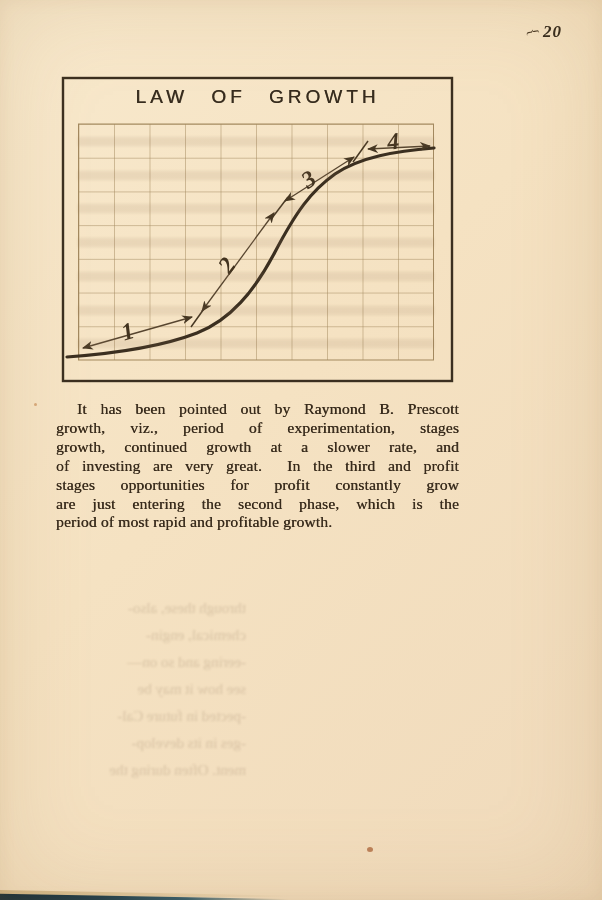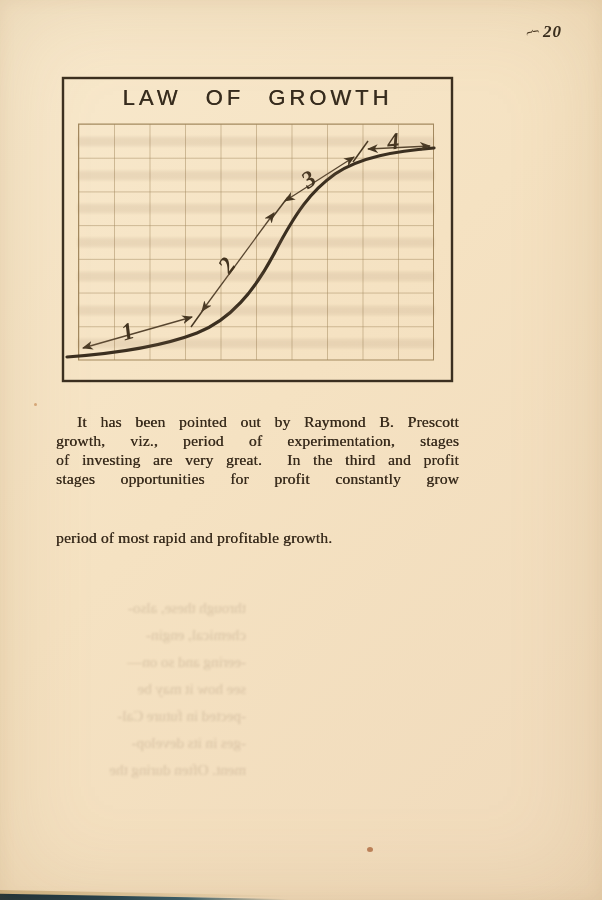--- a/index.html
+++ b/index.html
@@ -12,37 +12,37 @@
 
   
   .page-no{position:absolute;top:22px;right:40px;color:#32281b;
     font:bold italic 17px "Liberation Serif",serif;letter-spacing:1px;}
   .ink-mark{display:inline-block;transform:rotate(78deg) translateY(-1px);
     font:400 15px "Liberation Serif",serif;color:#4a3a26;margin-right:7px;}
 
   
   .figure{position:absolute;left:61px;top:76px;width:393px;height:308px;}
   .fig-title{position:absolute;left:0;right:0;top:11px;text-align:center;
-    font-family:"Liberation Sans",sans-serif;font-size:22px;line-height:1;
+    font-family:"Liberation Sans",sans-serif;font-size:19px;line-height:1;
     letter-spacing:4px;word-spacing:14px;color:#362b1d;
     text-shadow:0.4px 0 0 rgba(54,43,29,0.8);}
   .fig-svg{position:absolute;left:0;top:0;}
   .grid-smudge{position:absolute;left:17px;top:48px;width:356px;height:236px;
     background:repeating-linear-gradient(180deg,
       rgba(139,108,76,0) 0 13px, rgba(139,108,76,0.12) 13px 22px,
       rgba(139,108,76,0) 22px 33.7px);
     filter:blur(1.8px);pointer-events:none;}
 
   
   .text-block{position:absolute;left:56px;top:400px;width:403px;
     font:15.6px/18.9px "Liberation Serif",serif;color:#372a1b;
     letter-spacing:0.15px;text-shadow:0.35px 0 0 rgba(55,42,27,0.85);}
   .line{text-align:justify;text-align-last:justify;white-space:pre-wrap;}
-  .line.first{text-indent:21px;margin-top:13px;}
-  .line.last{text-align-last:left;margin-top:40px;}
+  .line.first{text-indent:21px;}
+  .line.last{text-align-last:left;}
 
   
   .ghost{position:absolute;left:32px;width:214px;height:200px;top:592px;pointer-events:none;}
   .ghost-line{position:absolute;left:0;width:214px;white-space:nowrap;
     transform:scaleX(-1);filter:blur(1.2px);
     font:15px "Liberation Serif",serif;color:rgba(118,90,62,0.22);}
 
   
   .fox{position:absolute;border-radius:50%;}
   .fox1{left:367px;top:847px;width:6px;height:5px;background:#a55a2e;opacity:.7;}
@@ -96,22 +96,24 @@
       <text x="394" y="149" transform="rotate(-6 394 149)" text-anchor="middle" font-family="Liberation Serif, serif" font-style="italic" font-weight="600" font-size="24" fill="#42331f">4</text>
     </svg>
 
     <div class="fig-title">LAW OF GROWTH</div>
     <div class="grid-smudge"></div>
   </div>
 
   <div class="text-block">
     <div class="line first">It has been pointed out by Raymond B. Prescott</div>
     <div class="line">growth, viz., period of experimentation, stages</div>
+    <div class="line">growth, continued growth at a slower rate, and</div>
     <div class="line">of investing are very great.  In the third and profit</div>
     <div class="line">stages opportunities for profit constantly grow</div>
+    <div class="line">are just entering the second phase, which is the</div>
     <div class="line last">period of most rapid and profitable growth.</div>
   </div>
 
   <div class="ghost">
     <div class="ghost-line" style="top:8px">through these, also-</div>
     <div class="ghost-line" style="top:35px">chemical, engin-</div>
     <div class="ghost-line" style="top:62px">-eering and so on—</div>
     <div class="ghost-line" style="top:89px">see how it may be</div>
     <div class="ghost-line" style="top:116px">-pected in future Cal-</div>
     <div class="ghost-line" style="top:143px">-ges in its develop-</div>

